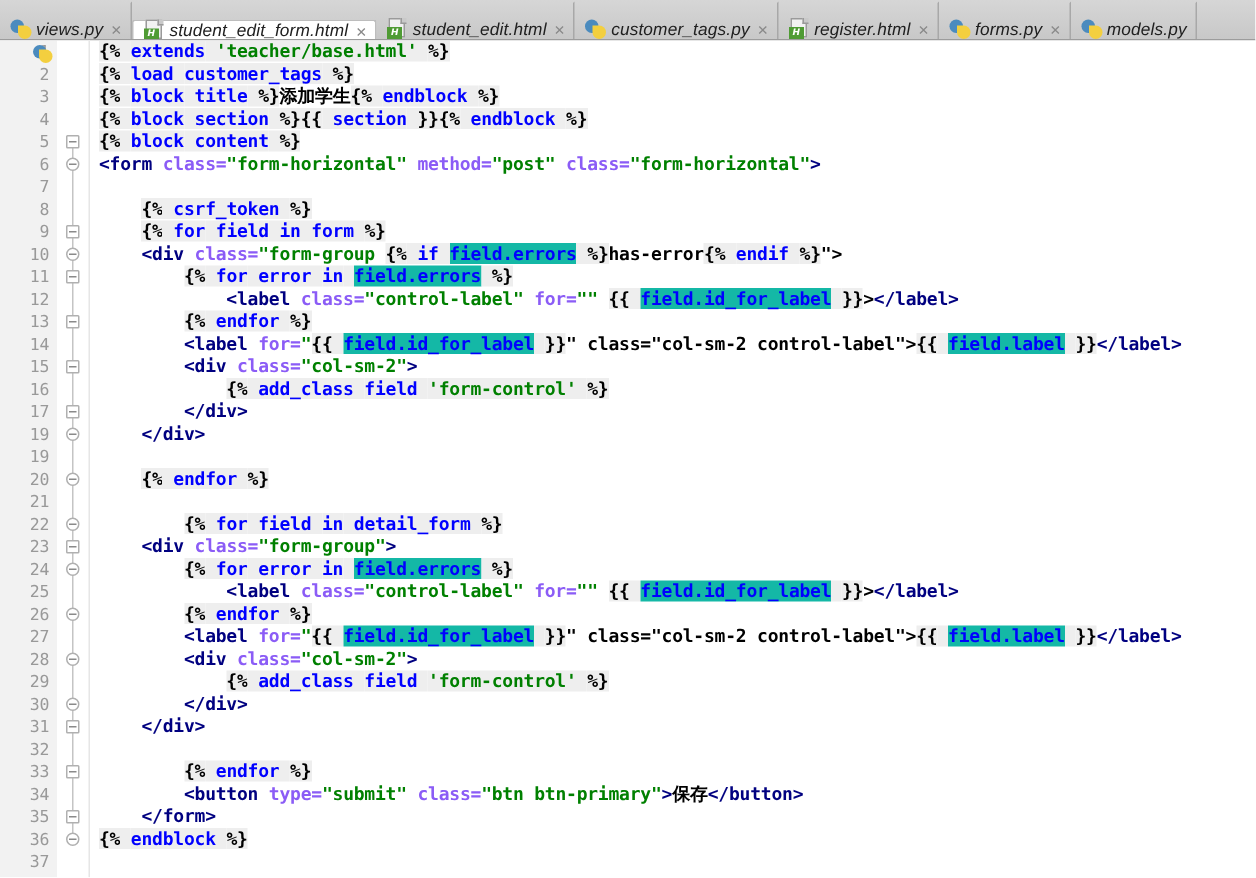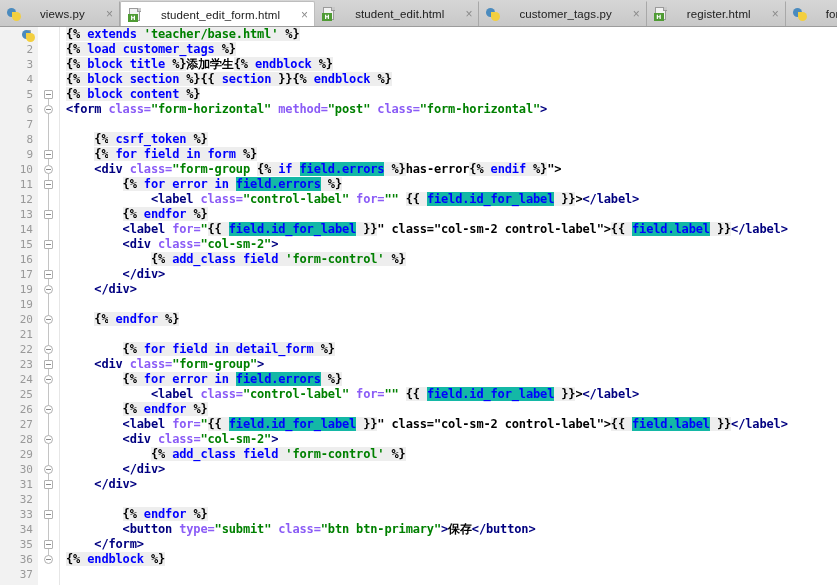--- a/index.html
+++ b/index.html
@@ -17,38 +17,39 @@
     background: linear-gradient(to bottom, #d6d6d6 0%, #c8c8c8 100%);
     display: flex;
     align-items: flex-end;
     border-bottom: 1px solid #9c9c9c;
     position: relative;
     overflow: hidden;
   }
   .tab {
     height: 25px;
     display: flex;
-    align-items: center;
+    align-items: flex-end;
     padding: 0 6px 0 7px;
-    gap: 19px;
+    gap: 3px;
     font-family: "Liberation Sans", sans-serif;
     font-size: 11.5px;
     color: #202020;
     border-right: 1px solid #a8a8a8;
     border-top: 1px solid transparent;
     white-space: nowrap;
     flex: 0 0 auto;
     position: relative;
+    font-style: italic;
   }
   .tab.active {
     background: #ffffff;
     border-top: 1px solid #bdbdbd;
     border-left: 1px solid #bdbdbd;
     border-right: 1px solid #bdbdbd;
-    height: 26px;
+    height: 14px;
     margin-bottom: -1px;
     border-radius: 2px 2px 0 0;
   }
   .tab-label { letter-spacing: 0.1px; }
   .tab-close {
     font-family: "Liberation Sans", sans-serif;
     font-size: 12px;
     color: #8a8a8a;
     line-height: 1;
     padding-left: 2px;

